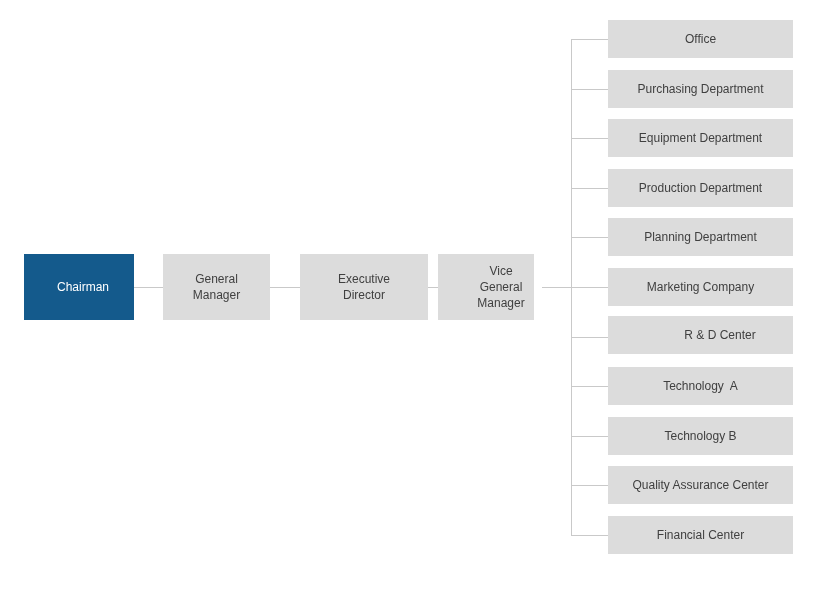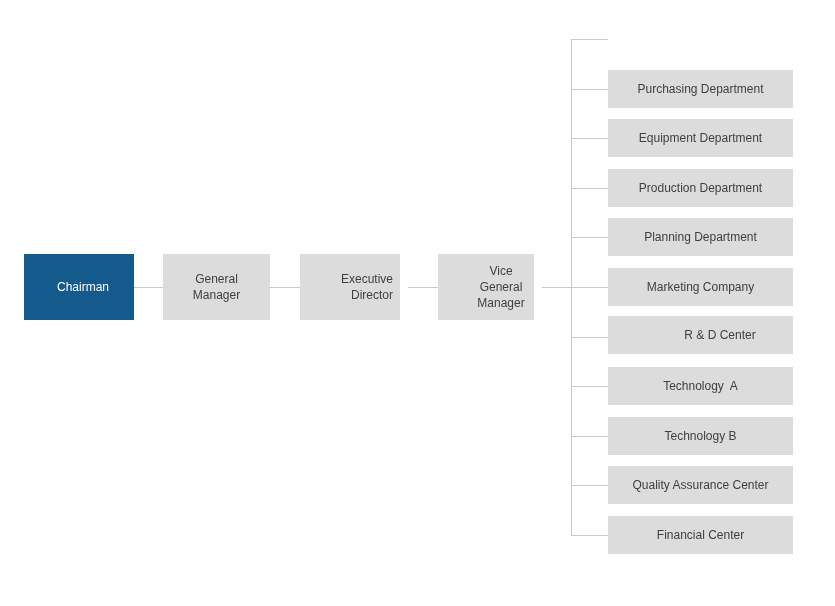--- a/index.html
+++ b/index.html
@@ -77,27 +77,30 @@
   <div class="hline" style="left:571px; top:436px; width:37px;"></div>
   <div class="hline" style="left:571px; top:485px; width:37px;"></div>
   <div class="hline" style="left:571px; top:535px; width:37px;"></div>
 
   <div class="node chain-node highlight" style="left:24px; width:110px;padding-left:8px;">
     <span class="label">Chairman</span>
   </div>
   <div class="node chain-node" style="left:163px; width:107px;">
     <span class="label">General Manager</span>
   </div>
-  <div class="node chain-node" style="left:300px; width:100px;text-align:right;">
+  <div class="node chain-node" style="left:300px; width:128px;">
     <span class="label">Executive Director</span>
   </div>
   <div class="node chain-node" style="left:438px; width:96px;padding-left:30px;">
     <span class="label">Vice General Manager</span>
   </div>
 
+  <div class="node dept-node" style="top:20px;">
+    <span class="label">Office</span>
+  </div>
   <div class="node dept-node" style="top:70px;">
     <span class="label">Purchasing Department</span>
   </div>
   <div class="node dept-node" style="top:119px;">
     <span class="label">Equipment Department</span>
   </div>
   <div class="node dept-node" style="top:169px;">
     <span class="label">Production Department</span>
   </div>
   <div class="node dept-node" style="top:218px;">

